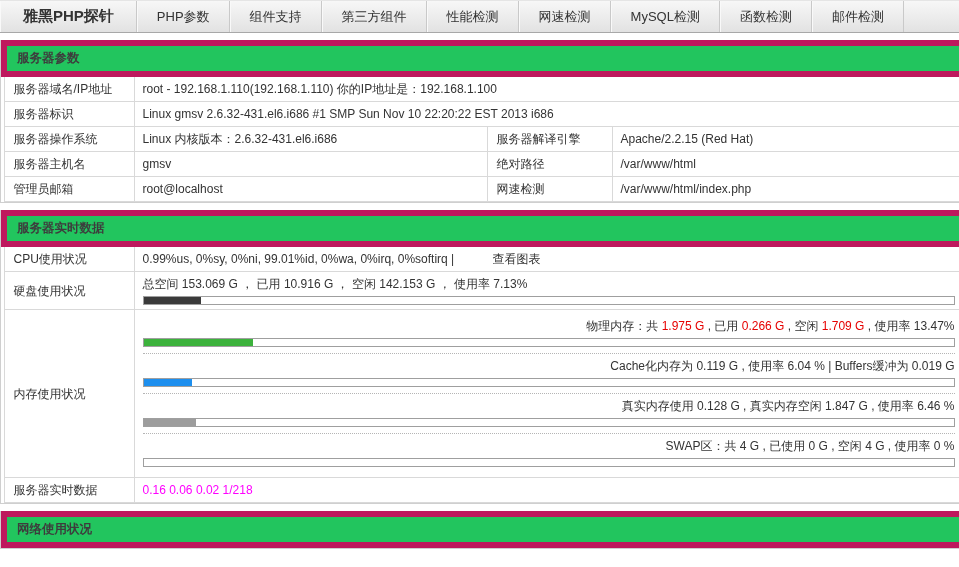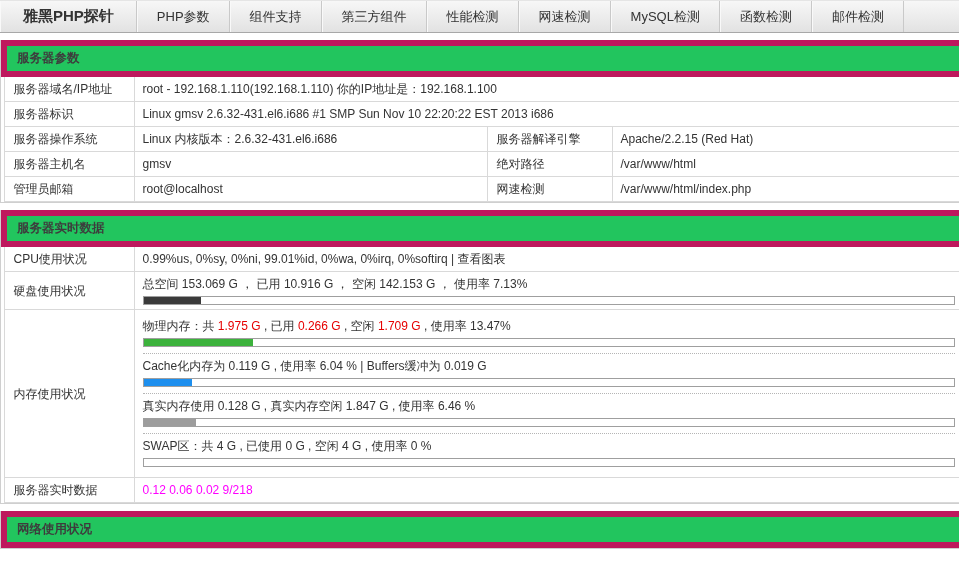--- a/index.html
+++ b/index.html
@@ -55,32 +55,32 @@
     padding: 4px 8px;
     line-height: 16px;
     vertical-align: middle;
     background: #fff;
     overflow: hidden;
     white-space: nowrap;
   }
   td.lbl { color: #333; padding-left: 9px; }
   .red { color: #e60000; }
   .magenta { color: #ff00ff; }
-  .link { cursor: pointer; }
+  .link { cursor: pointer; margin-left: 35px; }
   
   .bar {
     margin-top: 4px;
     height: 9px;
     border: 1px solid #9f9f9f;
     background: #fff;
     width: 100%;
   }
   .bar-fill { height: 100%; }
   
-  .memblock { padding: 4px 0 6px 0; }
+  .memblock { padding: 4px 0 6px 0; text-align: right; }
   .memblock + .memblock { border-top: 1px dotted #b5b5b5; }
 </style>
 </head>
 <body>
 
 <div class="nav">
   <div class="nav-item brand">雅黑PHP探针</div>
   <div class="nav-item">PHP参数</div>
   <div class="nav-item">组件支持</div>
   <div class="nav-item">第三方组件</div>
@@ -188,21 +188,21 @@
         <div>SWAP区：共 4 G , 已使用 0 G , 空闲 4 G , 使用率 0 %</div>
         <div class="bar">
           <div class="bar-fill" style="width: 0%; background: rgb(157, 157, 157);"></div>
         </div>
       </div>
     </td>
   </tr>
   <tr>
     <td class="lbl">服务器实时数据</td>
     <td colspan="3">
-      <span class="magenta">0.12 0.06 0.02 9/218</span>
+      <span class="magenta">0.16 0.06 0.02 1/218</span>
     </td>
   </tr>
 </tbody>
     </table>
 </div>
 
 <div class="tblwrap">
 <table>
   <colgroup>
         <col style="width:130px">

